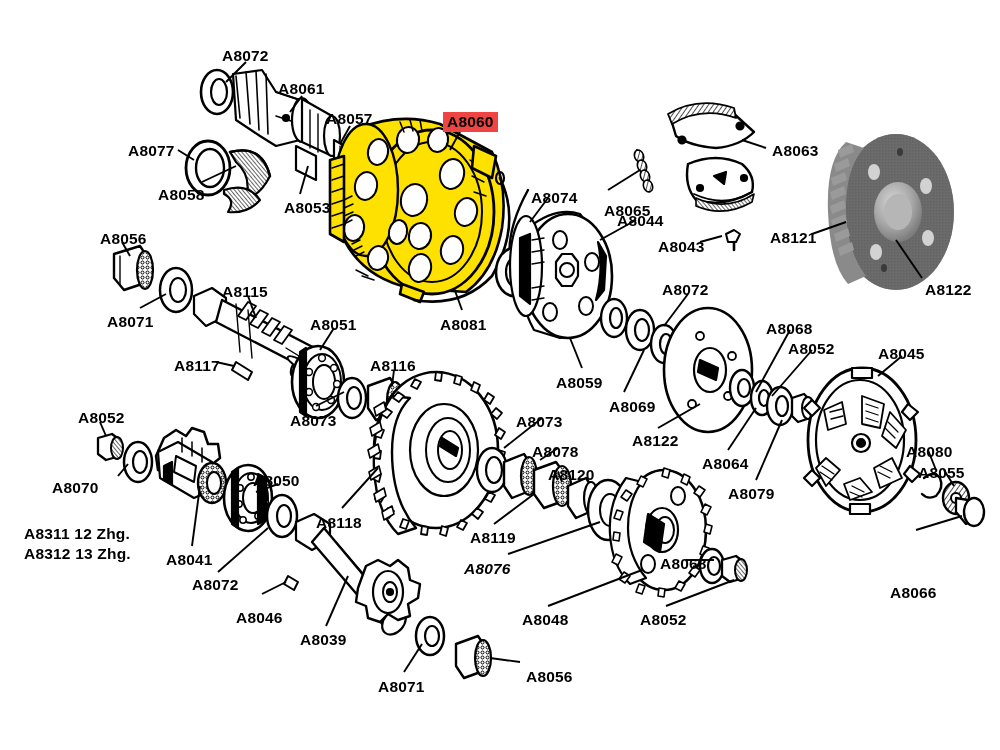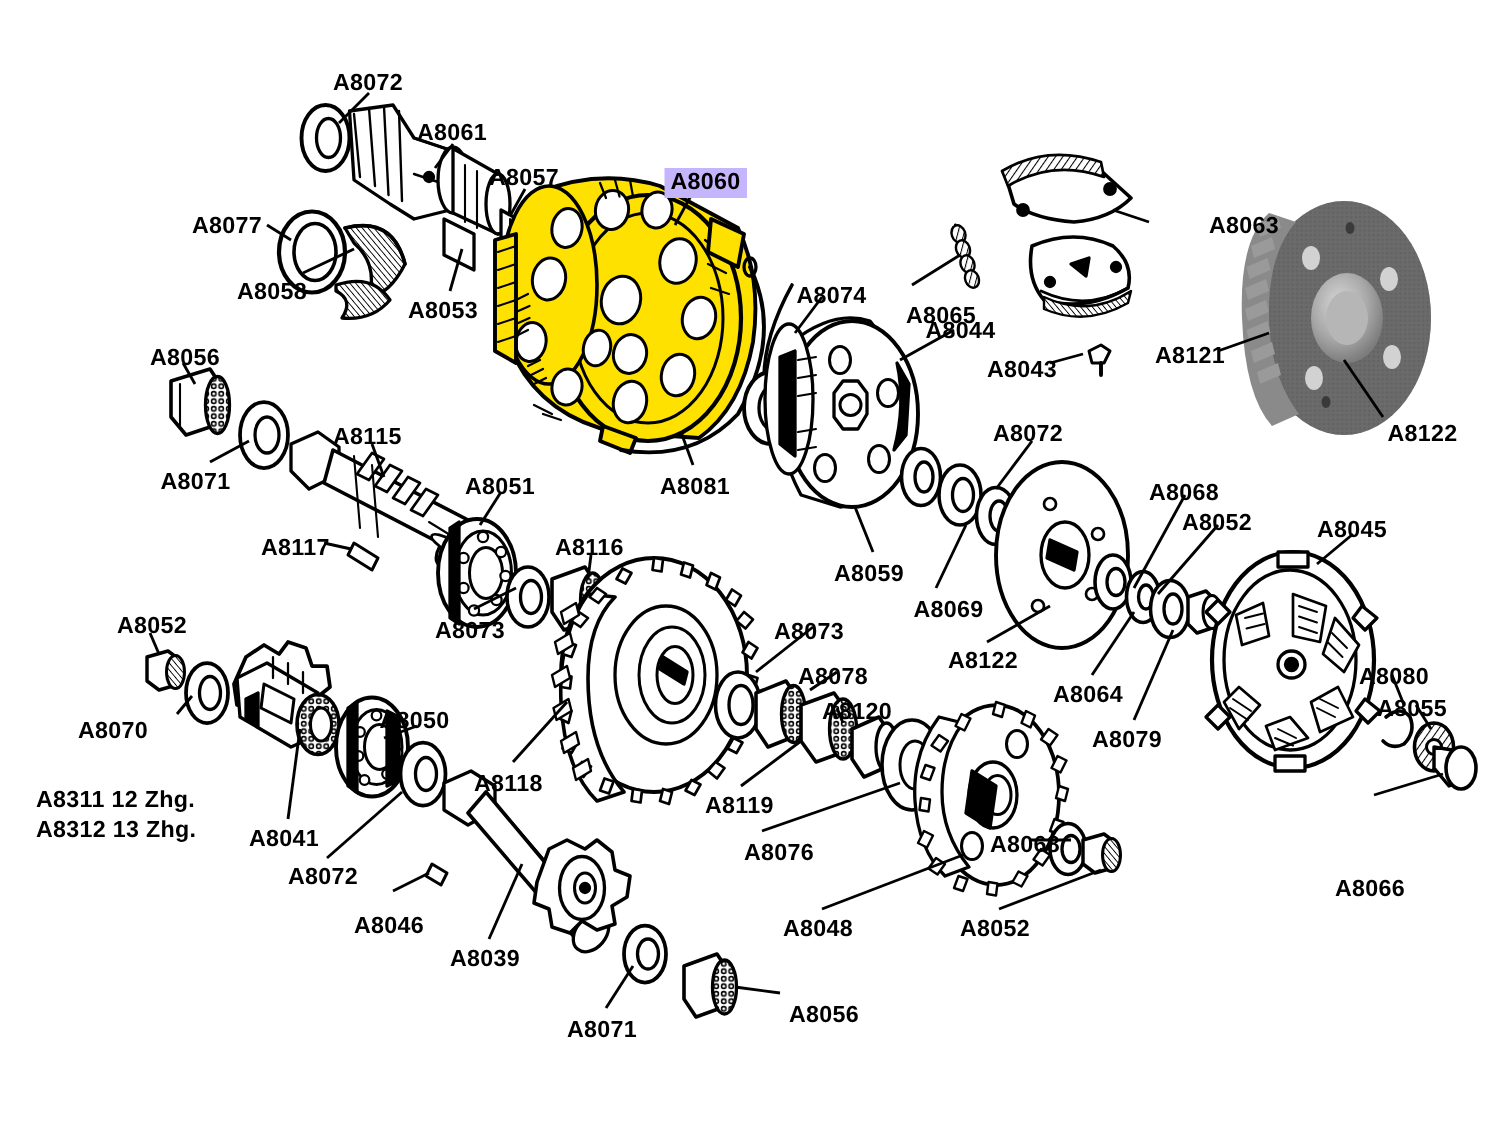--- a/index.html
+++ b/index.html
@@ -592,27 +592,27 @@
     <path d="M548 606 L642 570"></path>
     <path d="M686 560 L714 560"></path>
     <path d="M666 606 L734 580"></path>
   </g>
 </svg>
 
 <div id="labels">
       <div class="lbl" style="left: 222px; top: 47px;">A8072</div>
       <div class="lbl" style="left: 278px; top: 80px;">A8061</div>
       <div class="lbl" style="left: 326px; top: 110px;">A8057</div>
-      <div class="lbl hl" style="left: 443px; top: 112px; background: #c4b5fd;">A8060</div>
+      <div class="lbl hl" style="left: 443px; top: 112px; background: #ef4444;">A8060</div>
       <div class="lbl" style="left: 128px; top: 142px;">A8077</div>
       <div class="lbl" style="left: 158px; top: 186px;">A8058</div>
-      <div class="lbl" style="left: 272px; top: 199px;">A8053</div>
+      <div class="lbl" style="left: 284px; top: 199px;">A8053</div>
       <div class="lbl" style="left: 531px; top: 189px;">A8074</div>
       <div class="lbl" style="left: 604px; top: 182px; margin-top: 20px;">A8065</div>
-      <div class="lbl" style="left: 772px; top: 142px; margin-left: 34px;">A8063</div>
+      <div class="lbl" style="left: 772px; top: 142px;">A8063</div>
       <div class="lbl" style="left: 617px; top: 212px;">A8044</div>
       <div class="lbl" style="left: 658px; top: 238px;">A8043</div>
       <div class="lbl" style="left: 770px; top: 229px;">A8121</div>
       <div class="lbl" style="left: 925px; top: 281px;">A8122</div>
       <div class="lbl" style="left: 100px; top: 230px;">A8056</div>
       <div class="lbl" style="left: 107px; top: 313px;">A8071</div>
       <div class="lbl" style="left: 222px; top: 283px;">A8115</div>
       <div class="lbl" style="left: 310px; top: 316px;">A8051</div>
       <div class="lbl" style="left: 174px; top: 357px;">A8117</div>
       <div class="lbl" style="left: 370px; top: 357px;">A8116</div>
@@ -631,21 +631,21 @@
       <div class="lbl" style="left: 906px; top: 443px;">A8080</div>
       <div class="lbl" style="left: 918px; top: 464px;">A8055</div>
       <div class="lbl" style="left: 890px; top: 536px; margin-top: 48px;">A8066</div>
       <div class="lbl" style="left: 78px; top: 409px;">A8052</div>
       <div class="lbl" style="left: 52px; top: 479px;">A8070</div>
       <div class="lbl" style="left: 253px; top: 472px;">A8050</div>
       <div class="lbl" style="left: 532px; top: 443px;">A8078</div>
       <div class="lbl" style="left: 532px; top: 466px; margin-left: 16px;">A8120</div>
       <div class="lbl" style="left: 316px; top: 514px;">A8118</div>
       <div class="lbl" style="left: 470px; top: 529px;">A8119</div>
-      <div class="lbl" style="left: 496px; top: 560px;">A8076</div>
+      <div class="lbl" style="left: 464px; top: 560px; font-style: italic;">A8076</div>
       <div class="lbl" style="left: 166px; top: 551px;">A8041</div>
       <div class="lbl" style="left: 192px; top: 576px;">A8072</div>
       <div class="lbl" style="left: 236px; top: 598px; margin-top: 11px;">A8046</div>
       <div class="lbl" style="left: 300px; top: 631px;">A8039</div>
       <div class="lbl" style="left: 378px; top: 678px;">A8071</div>
       <div class="lbl" style="left: 526px; top: 668px;">A8056</div>
       <div class="lbl" style="left: 522px; top: 611px;">A8048</div>
       <div class="lbl" style="left: 660px; top: 555px;">A8068</div>
       <div class="lbl" style="left: 640px; top: 611px;">A8052</div>
       <div class="lbl two" style="left: 24px; top: 524px;">

